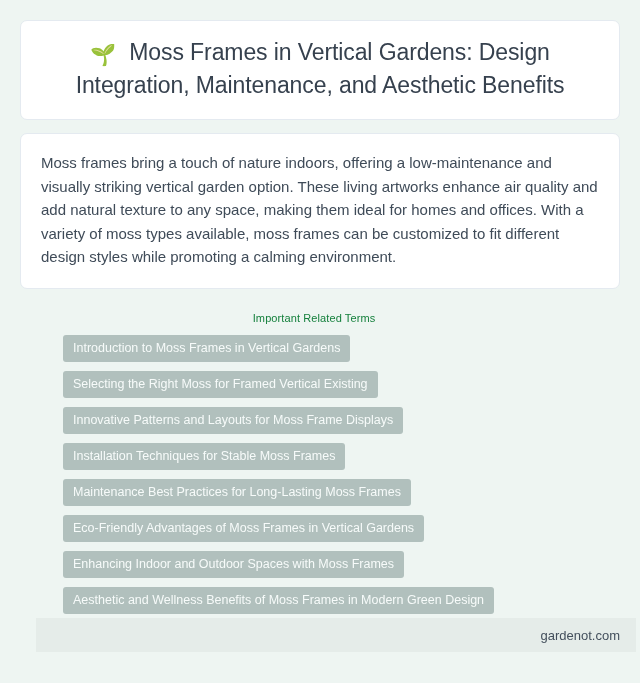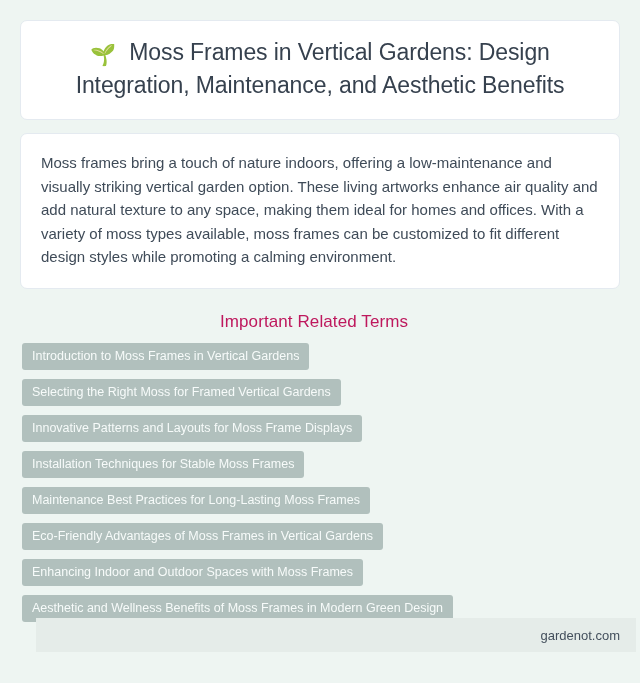--- a/index.html
+++ b/index.html
@@ -65,22 +65,22 @@
     color: #3f4b58;
     font-size: 15px;
     line-height: 23.5px;
     font-weight: 400;
     margin: 0;
   }
 
   
   .terms-heading {
     text-align: center;
-    color: #be185d;
-    font-size: 17px;
+    color: #15803d;
+    font-size: 11px;
     font-weight: 400;
     margin: 23px 0 11px 0;
     letter-spacing: 0.1px;
   }
   .tag-list {
     display: flex;
     flex-wrap: wrap;
     gap: 9px 10px;
     align-content: flex-start;
     padding: 0 2px;
@@ -89,20 +89,21 @@
     background: #b1c0bd;
     color: #f7fbfa;
     font-size: 12.5px;
     line-height: 14px;
     font-weight: 400;
     padding: 6px 10px 7px 10px;
     border-radius: 3px;
     white-space: nowrap;
     box-sizing: border-box;
     cursor: pointer;
+    margin-left: 41px;
   }
 
   
   .footer {
     position: absolute;
     left: 36px;
     top: 618px;
     width: 600px;
     height: 34px;
     box-sizing: border-box;
@@ -128,21 +129,21 @@
   </div>
 
   <div class="desc-card">
     <p class="desc-text">Moss frames bring a touch of nature indoors, offering a low-maintenance and visually striking vertical garden option. These living artworks enhance air quality and add natural texture to any space, making them ideal for homes and offices. With a variety of moss types available, moss frames can be customized to fit different design styles while promoting a calming environment.</p>
   </div>
 
   <h2 class="terms-heading">Important Related Terms</h2>
 
   <div class="tag-list" id="tag-list">
       <span class="tag">Introduction to Moss Frames in Vertical Gardens</span>
-      <span class="tag">Selecting the Right Moss for Framed Vertical Gardens</span>
+      <span class="tag">Selecting the Right Moss for Framed Vertical Existing</span>
       <span class="tag">Innovative Patterns and Layouts for Moss Frame Displays</span>
       <span class="tag">Installation Techniques for Stable Moss Frames</span>
       <span class="tag">Maintenance Best Practices for Long-Lasting Moss Frames</span>
       <span class="tag">Eco-Friendly Advantages of Moss Frames in Vertical Gardens</span>
       <span class="tag">Enhancing Indoor and Outdoor Spaces with Moss Frames</span>
       <span class="tag">Aesthetic and Wellness Benefits of Moss Frames in Modern Green Design</span>
     </div>
 
   <div class="footer">
     <span class="footer-text">gardenot.com</span>

